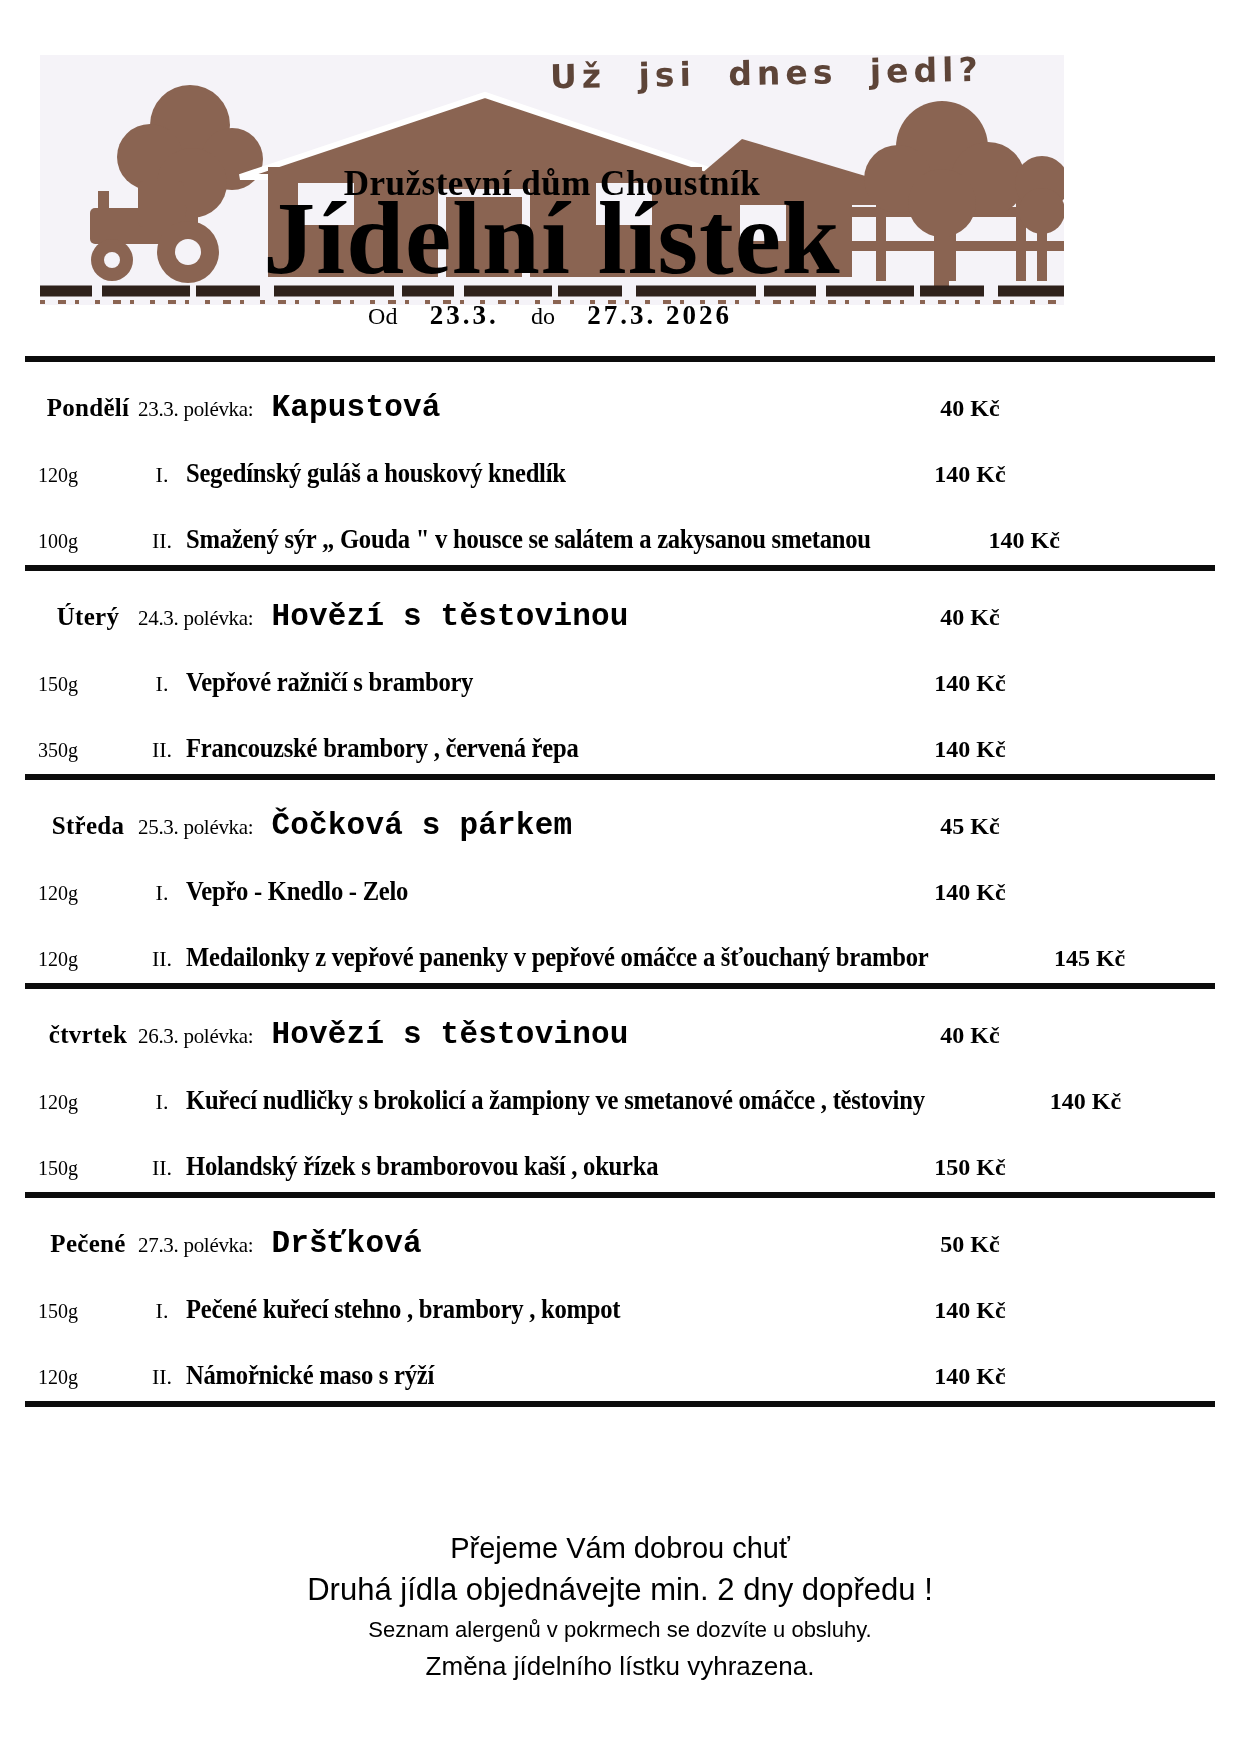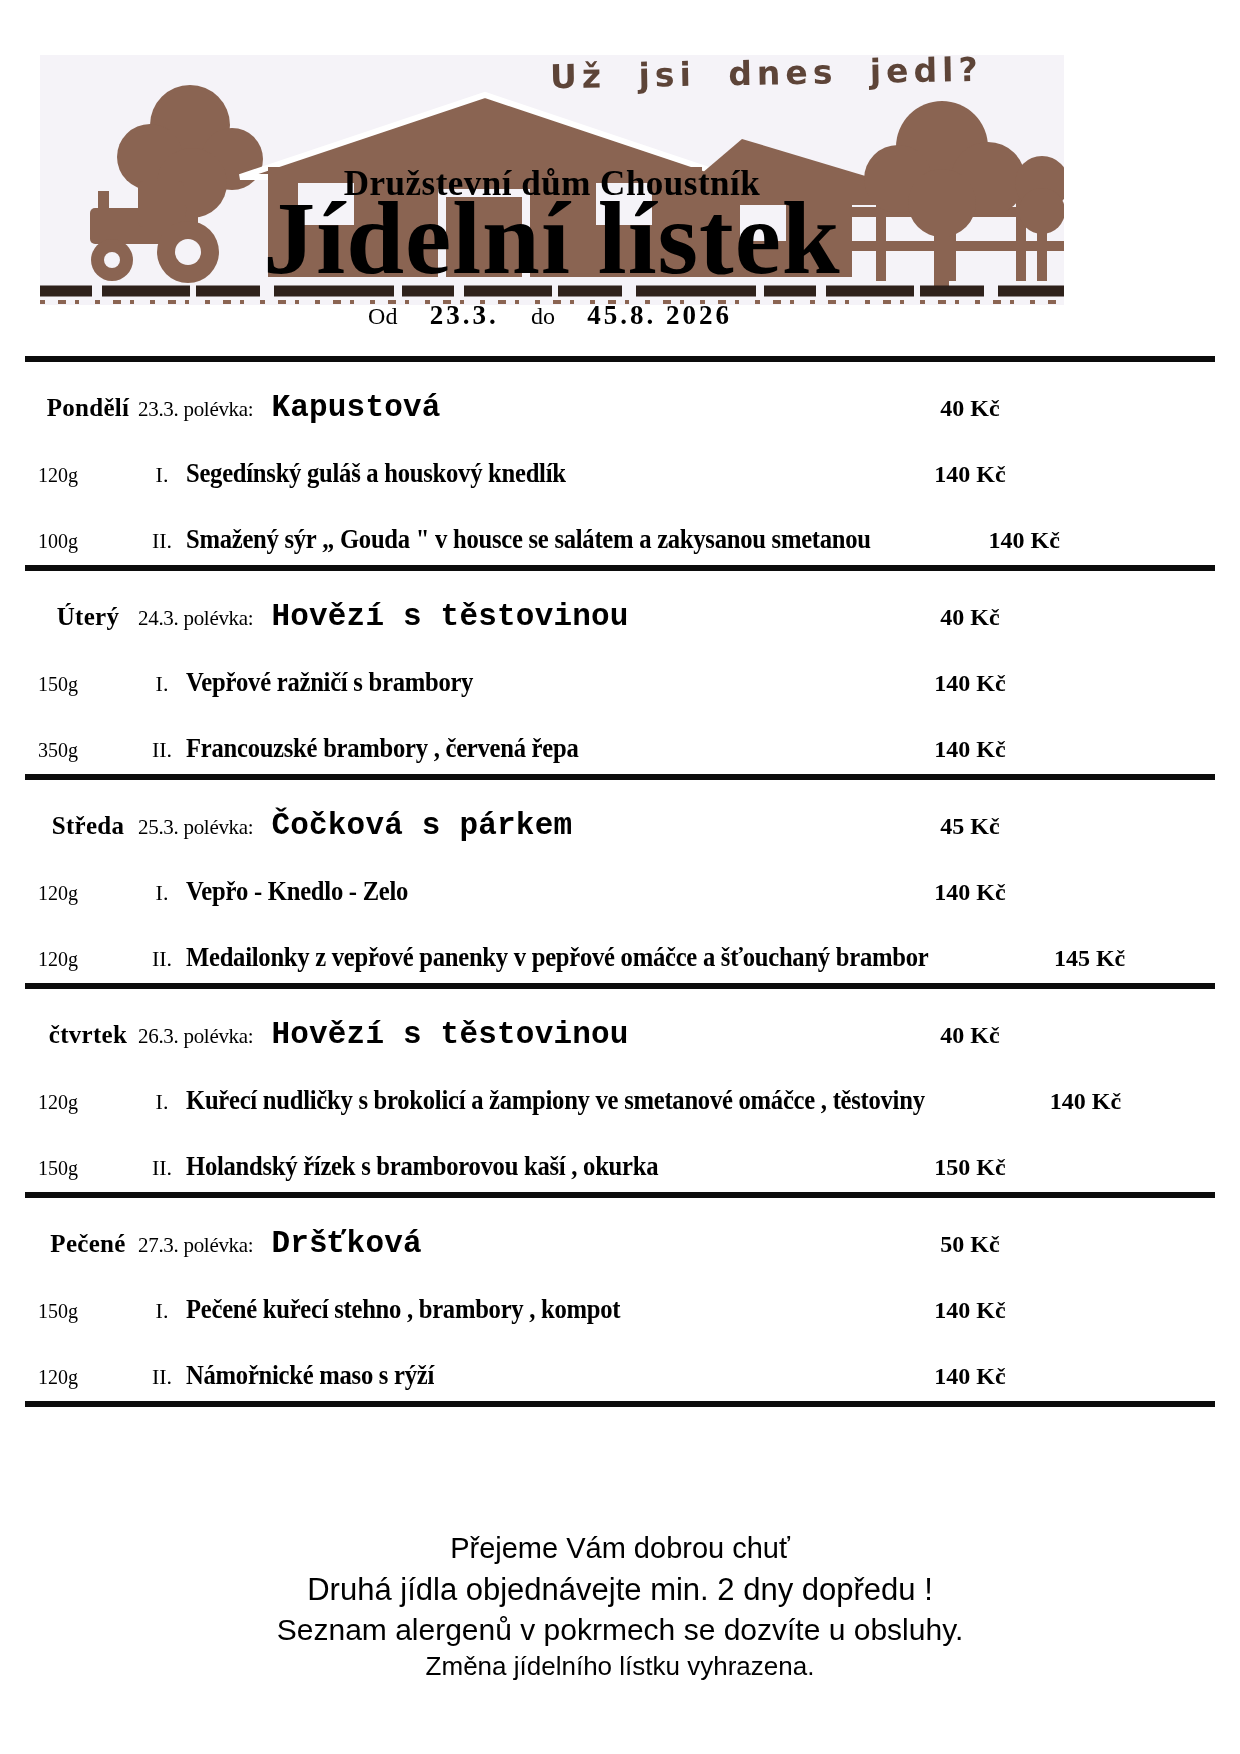--- a/index.html
+++ b/index.html
@@ -54,21 +54,21 @@
   .numeral  { font-size:22px; text-align:center; }
   .dish     { font-weight:bold; font-size:28px; white-space:nowrap;
               transform:scaleX(0.88); transform-origin:left center; letter-spacing:-0.3px; }
   .price    { font-weight:bold; font-size:24px; text-align:center; white-space:nowrap; }
 
   
   .footer { position:absolute; left:0; top:1528px; width:1240px; text-align:center;
             font-family:"Liberation Sans", sans-serif; }
   .footer .f1 { font-size:29px; line-height:40px; }
   .footer .f2 { font-size:31px; line-height:44px; font-weight:normal; }
-  .footer .f3 { font-size:30px; line-height:36px; }
+  .footer .f3 { font-size:22px; line-height:36px; }
   .footer .f4 { font-size:26px; line-height:36px; }
 </style>
 </head>
 <body>
 
 <div class="page">
 
   <div class="header-wrap">
     <svg class="header-art" viewBox="0 0 1024 250" preserveAspectRatio="none" aria-hidden="true">
       <rect width="1024" height="250" fill="#f5f3f8"></rect>
@@ -130,21 +130,21 @@
     </svg>
     <div class="tagline">Už jsi dnes jedl?</div>
     <div class="org-name">Družstevní dům Choustník</div>
     <div class="main-title">Jídelní lístek</div>
   </div>
 
   <div class="dateline">
     <span class="lbl">Od</span>
     <span class="val">23.3.</span>
     <span class="lbl">do</span>
-    <span class="val second">45.8. 2026</span>
+    <span class="val second">27.3. 2026</span>
   </div>
 
   <div class="menu">
     <div class="rule"></div>
 
     <section class="day">
       <div class="row soup-row">
         <div class="day-name">Pondělí</div>
         <div class="soupline">
           <span class="sub"><span>23.3.</span> <span>polévka:</span></span>

